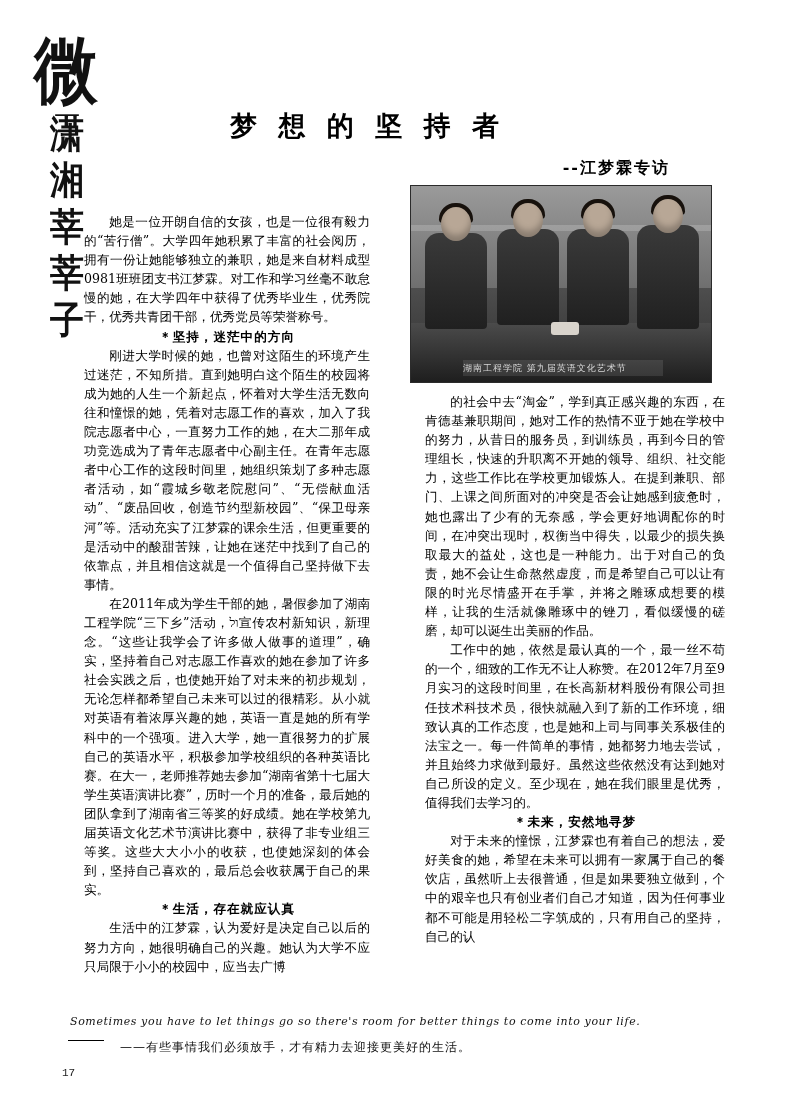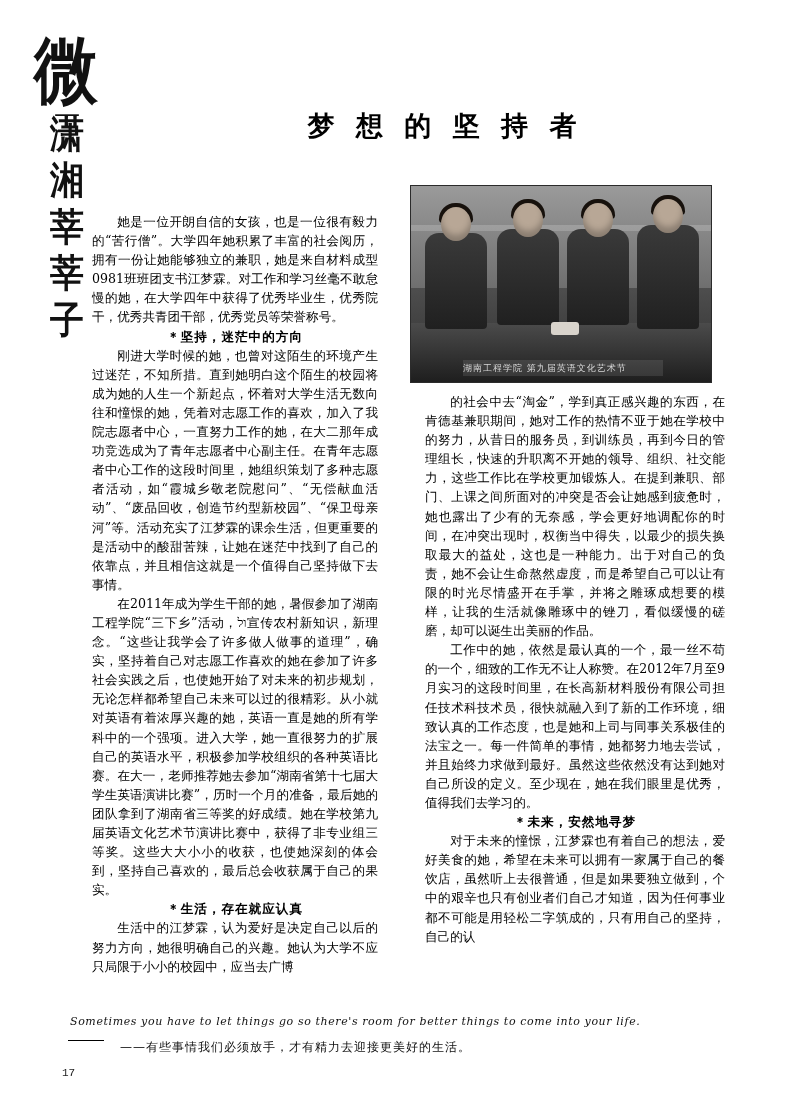--- a/index.html
+++ b/index.html
@@ -60,21 +60,21 @@
     margin-top: 2px;
     transform: scaleY(1.12);
   }
 
   
   .headline {
     position: absolute;
     left: 230px;
     top: 108px;
     width: 430px;
-    text-align: center;
+    text-align: left;
     font-family: "DejaVu Serif", "Liberation Serif", serif;
     font-weight: bold;
     font-size: 27px;
     letter-spacing: 6px;
     color: #000;
   }
   .subhead {
     position: absolute;
     left: 400px;
     top: 158px;
@@ -167,21 +167,21 @@
   .col {
     position: absolute;
     font-family: "DejaVu Serif", "Liberation Serif", serif;
     font-size: 12.6px;
     line-height: 19.1px;
     text-align: justify;
     text-justify: inter-ideograph;
     color: #000;
   }
   .col-left {
-    left: 92px;
+    left: 84px;
     top: 212px;
     width: 286px;
   }
   .col-right {
     left: 410px;
     top: 392px;
     width: 300px;
     margin-left: 15px;
   }
   .col p {
@@ -246,20 +246,21 @@
     <span class="vert">
         <div>潇</div>
         <div>湘</div>
         <div>莘</div>
         <div>莘</div>
         <div>子</div>
       </span>
   </div>
 
   <div class="headline">梦 想 的 坚 持 者</div>
+  <div class="subhead">--江梦霖专访</div>
 
   <div class="photo">
     <div class="wall"></div>
     <div class="table"></div>
     <div class="person p1">
         <div class="hair"></div>
         <div class="head"></div>
       </div>
     <div class="person p2">
         <div class="hair"></div>

